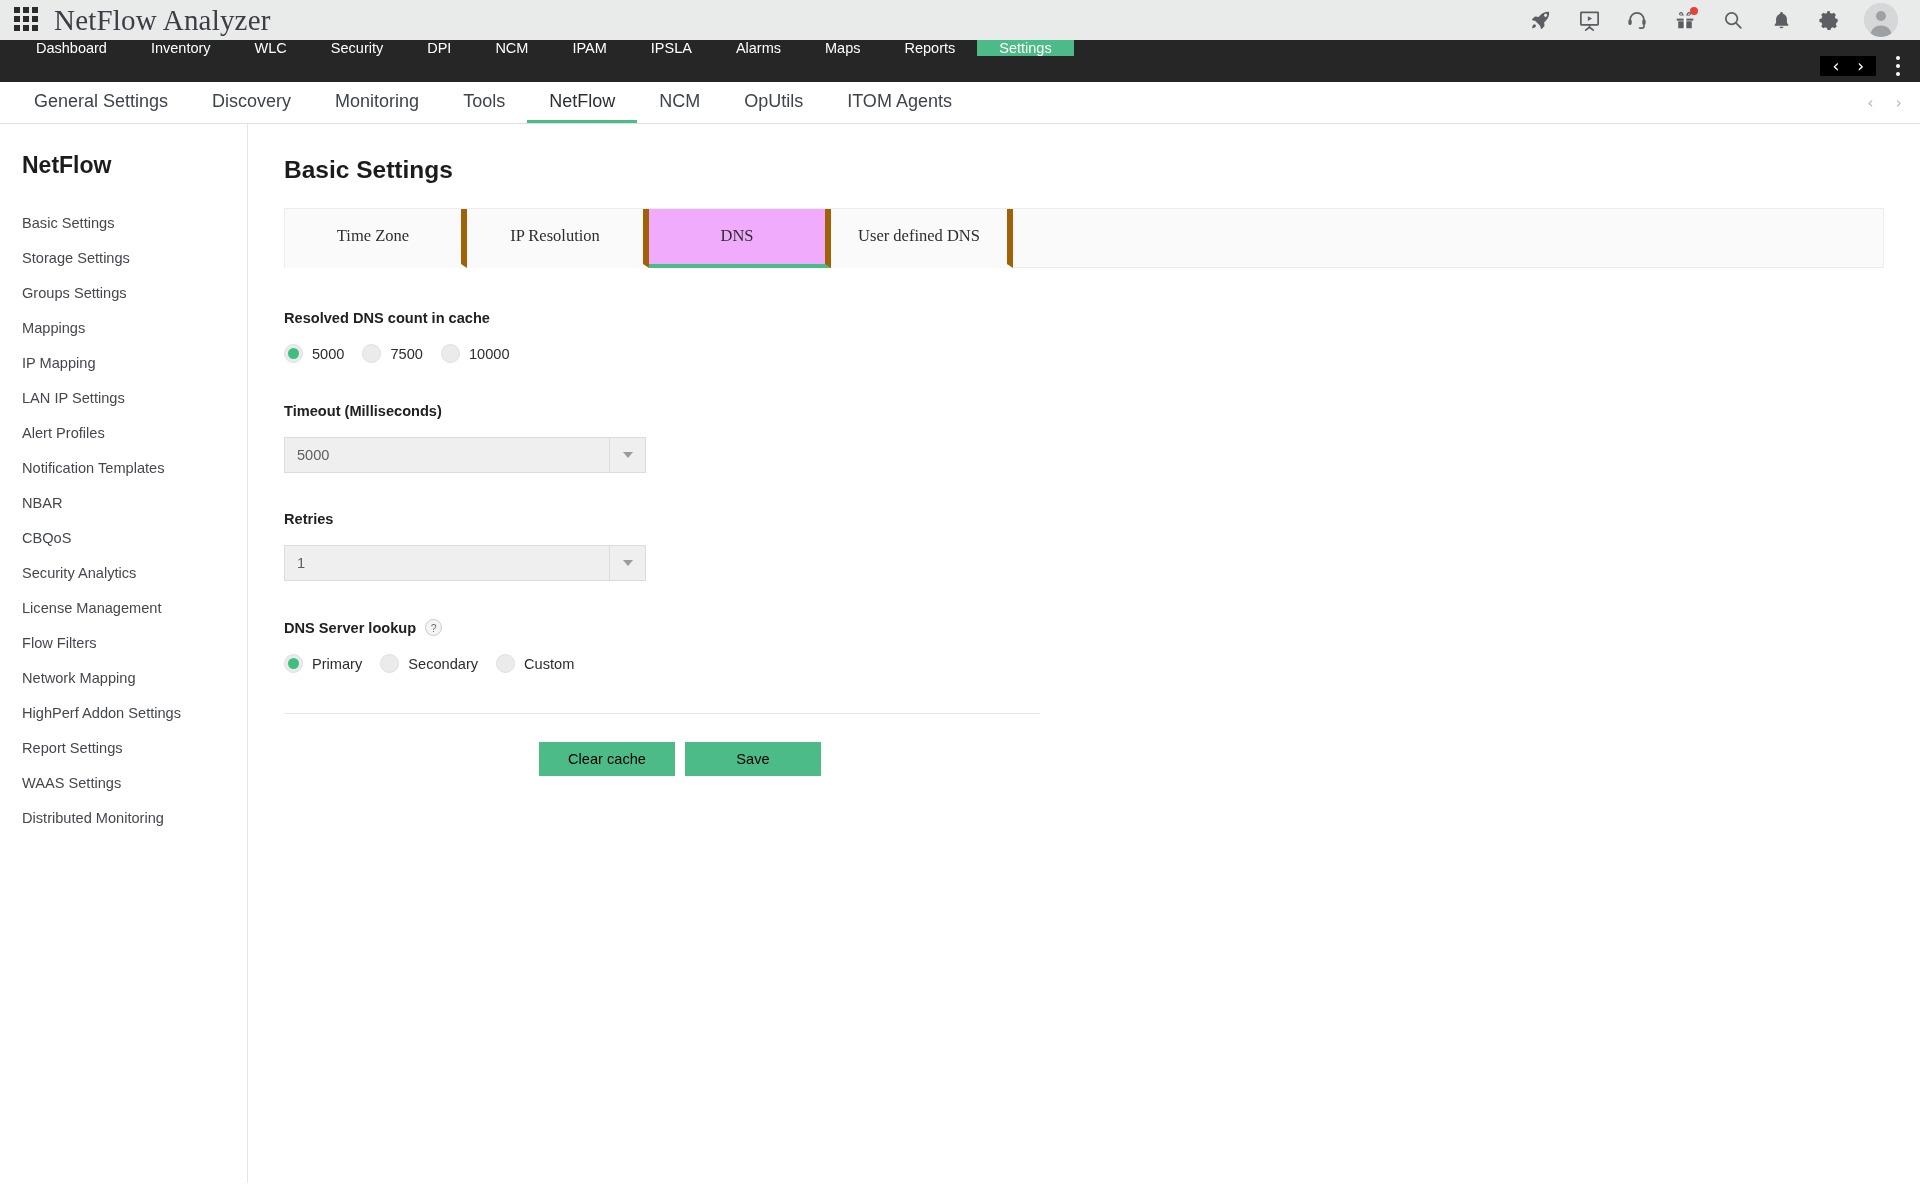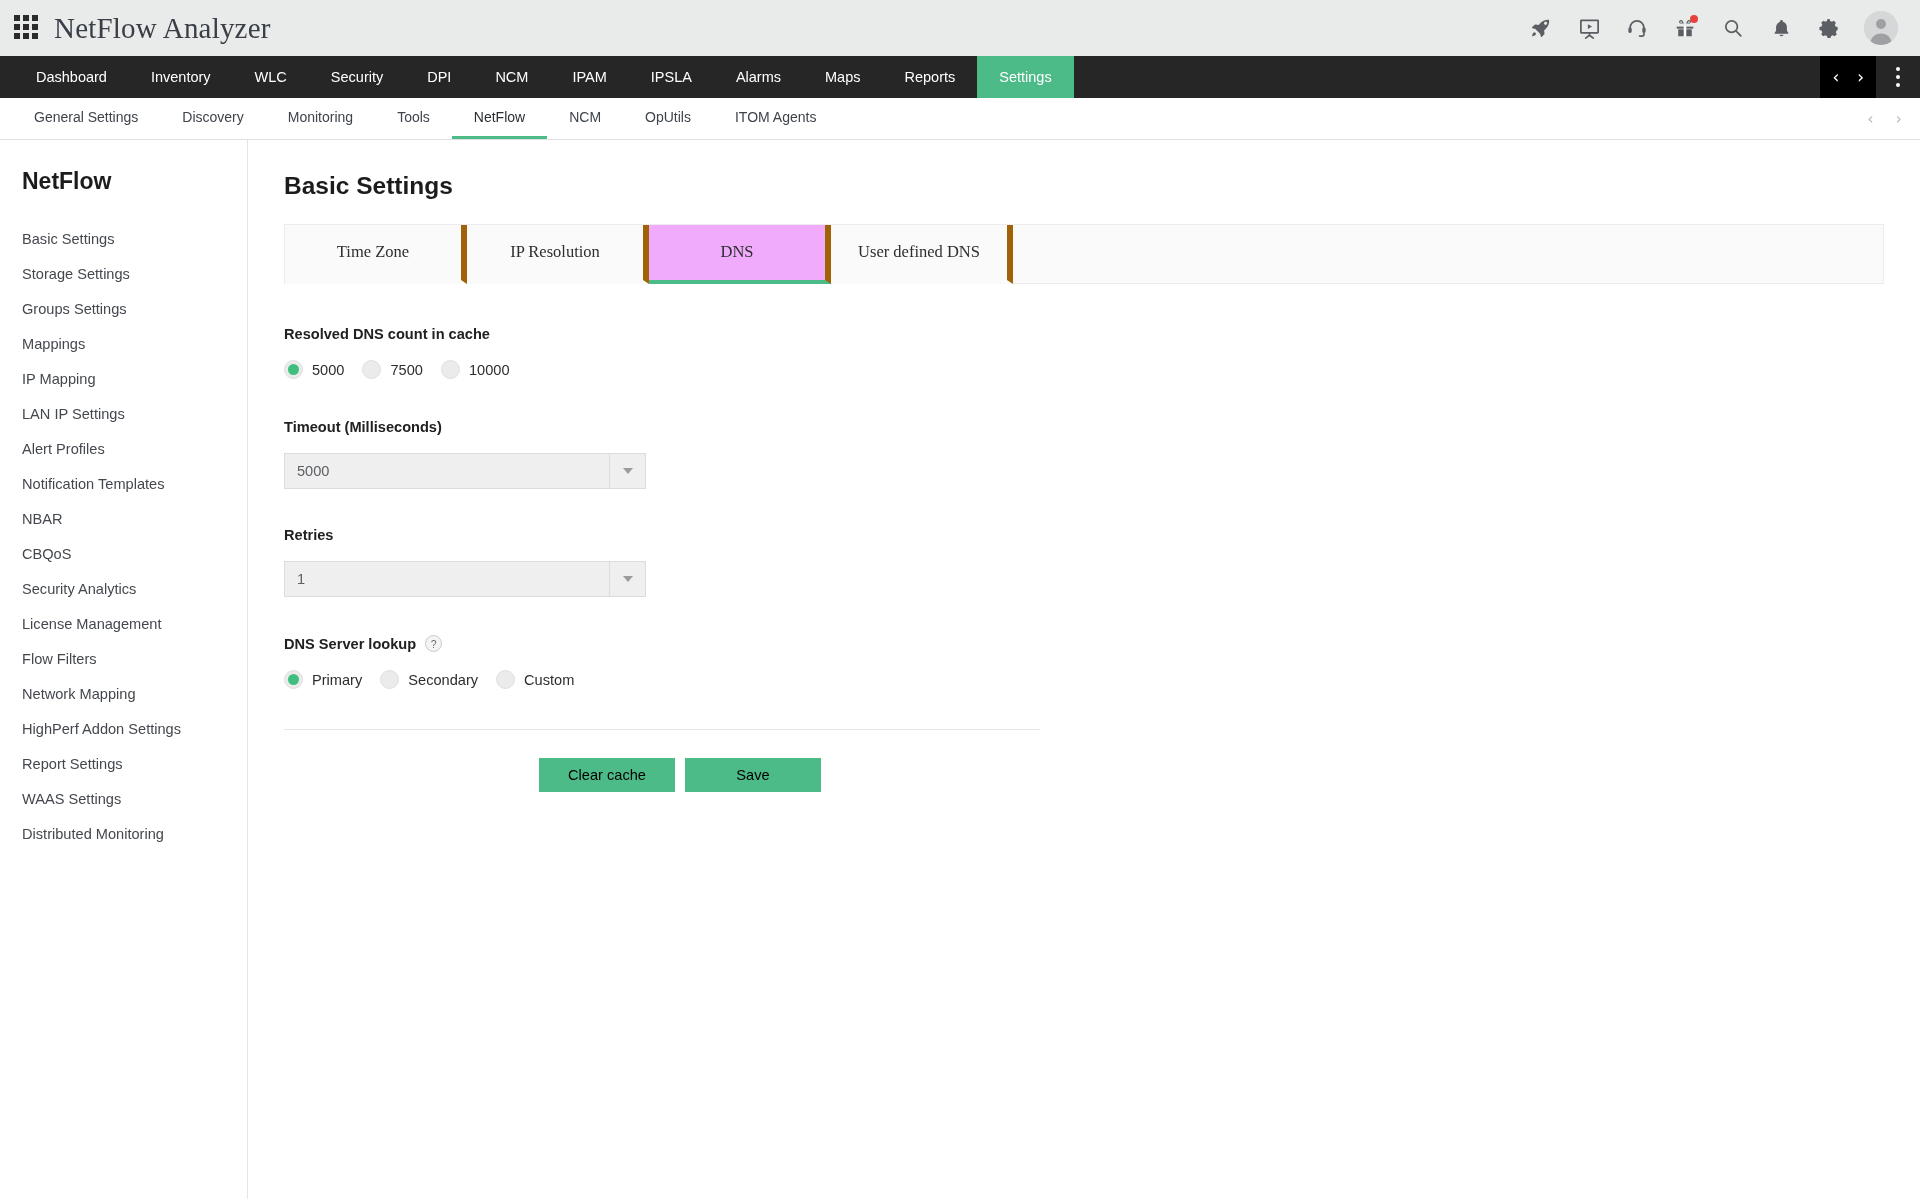--- a/index.html
+++ b/index.html
@@ -5,21 +5,21 @@
   * { box-sizing: border-box; margin: 0; padding: 0; }
   html, body {
     width: 1920px; height: 1200px;
     background: #ffffff;
     font-family: "Liberation Sans", sans-serif;
     overflow: hidden;
   }
 
   
   .topbar {
-    height: 56px;
+    height: 40px;
     background: #e9eaea;
     display: flex;
     align-items: center;
     padding: 0 14px 0 14px;
     position: relative;
   }
   .apps-grid {
     width: 26px; height: 26px;
     display: grid;
     grid-template-columns: repeat(3, 6px);
@@ -53,20 +53,21 @@
     overflow: hidden; cursor: pointer;
   }
 
   
   .mainnav {
     height: 42px;
     background: #262626;
     display: flex;
     align-items: stretch;
     position: relative;
+    flex-direction: column;
   }
   .mainnav-items { display: flex; align-items: stretch; padding-left: 14px; }
   .nav-item {
     display: flex; align-items: center;
     padding: 0 22px;
     color: #ffffff;
     font-size: 14.5px;
     white-space: nowrap;
     cursor: pointer;
   }
@@ -94,21 +95,21 @@
     background: #ffffff;
     border-bottom: 1px solid #dfe0e1;
     display: flex;
     align-items: stretch;
     position: relative;
   }
   .subnav-items { display: flex; align-items: stretch; padding-left: 12px; }
   .subnav-item {
     display: flex; align-items: center;
     padding: 0 22px;
-    font-size: 14px;
+    font-size: 18px;
     color: #3e444c;
     white-space: nowrap;
     cursor: pointer;
     border-bottom: 3px solid transparent;
   }
   .subnav-item.active { border-bottom-color: #4cbb87; color: #2b2f35; }
   .subnav-arrows {
     margin-left: auto;
     display: flex; align-items: center;
     gap: 22px; padding: 0 18px;

